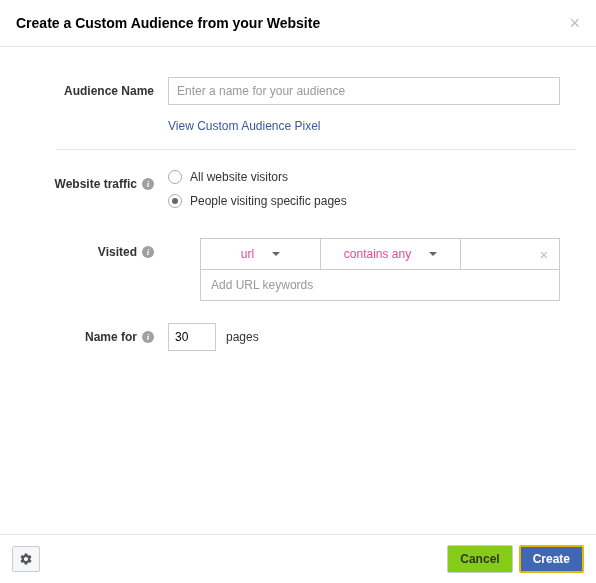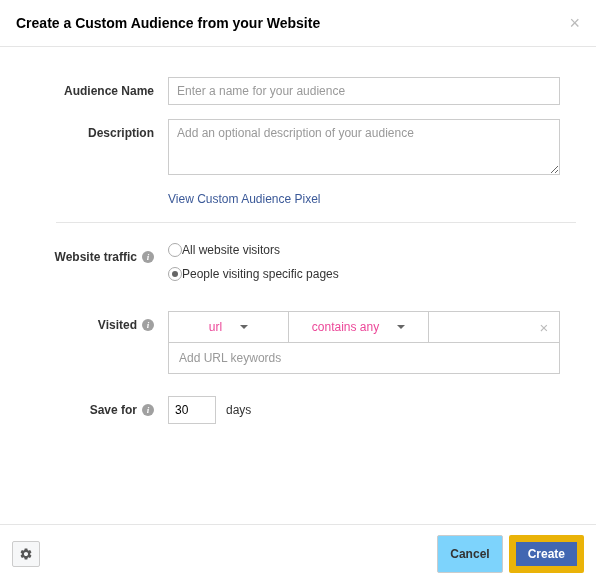--- a/index.html
+++ b/index.html
@@ -95,20 +95,21 @@
       text-decoration: none;
     }
     .divider {
       border: none;
       border-top: 1px solid #e5e5e5;
       margin: 16px 0 20px 36px;
     }
     .radio-row {
       display: flex;
       align-items: flex-start;
+      gap: 8px;
       margin-bottom: 10px;
     }
     .radio-outer {
       width: 14px;
       height: 14px;
       border: 1px solid #aaa;
       border-radius: 50%;
       display: flex;
       align-items: center;
       justify-content: center;
@@ -222,27 +223,27 @@
     .footer-actions { display: flex; gap: 6px; }
     .btn {
       padding: 5px 12px;
       font-size: 12px;
       border-radius: 2px;
       cursor: pointer;
       font-weight: bold;
       font-family: inherit;
     }
     .btn-cancel {
-      background: #7dd3fc;
+      background: #84cc16;
       border: 1px solid #ccc;
       color: #333;
     }
     .btn-create {
       background: #4267b2;
-      border: 7px solid #eab308;
+      border: 2px solid #eab308;
       color: #fff;
     }
   </style>
 </head>
 <body>
 
 <div class="header">
   <div class="header-title">Create a Custom Audience from your Website</div>
   <div class="close-x">×</div>
 </div>
@@ -251,28 +252,20 @@
 
   <div class="form-row">
     <div class="form-label">
       <span>Audience Name</span>
     </div>
     <div class="form-field">
       <input type="text" class="text-input" placeholder="Enter a name for your audience" style="">
     </div>
   </div>
 
-  <div class="form-row">
-    <div class="form-label">
-      <span>Description</span>
-    </div>
-    <div class="form-field">
-      <textarea class="textarea" placeholder="Add an optional description of your audience" style=""></textarea>
-    </div>
-  </div>
 
   <div class="form-row">
     <div class="form-label"></div>
     <div class="form-field">
       <a class="link">View Custom Audience Pixel</a>
     </div>
   </div>
 
   <hr class="divider">
 
@@ -288,21 +281,21 @@
       </div>
       <div class="radio-row">
         <div class="radio-outer">
             <div class="radio-inner"></div>
           </div>
         <span class="radio-label">People visiting specific pages</span>
       </div>
     </div>
   </div>
 
-  <div class="form-row" style="margin-top:20px;">
+  <div class="form-row" style="margin-top:20px;gap:32px;">
     <div class="form-label">
       <span>Visited</span>
       <span class="info-icon">i</span>
     </div>
     <div class="form-field">
       <div class="visited-row">
         <div class="dropdown">
           <span>url</span>
           <span class="caret-down"></span>
         </div>
@@ -313,26 +306,26 @@
         <div class="visited-spacer"></div>
         <div class="visited-remove">×</div>
       </div>
       <input type="text" class="url-input" placeholder="Add URL keywords" style="">
     </div>
   </div>
 
 
   <div class="form-row" style="margin-top:22px;">
     <div class="form-label">
-      <span>Save for</span>
+      <span>Name for</span>
       <span class="info-icon">i</span>
     </div>
     <div class="form-field" style="display:flex;align-items:center;">
       <input type="text" class="days-input" value="30" style="">
-      <span class="days-label">days</span>
+      <span class="days-label">pages</span>
     </div>
   </div>
 
 </div>
 
 <div class="footer">
   <div class="gear-btn">
     <svg viewBox="0 0 24 24">
         <path d="M19.14,12.94c0.04-0.3,0.06-0.61,0.06-0.94c0-0.32-0.02-0.64-0.07-0.94l2.03-1.58c0.18-0.14,0.23-0.41,0.12-0.61 l-1.92-3.32c-0.12-0.22-0.37-0.29-0.59-0.22l-2.39,0.96c-0.5-0.38-1.03-0.7-1.62-0.94L14.4,2.81c-0.04-0.24-0.24-0.41-0.48-0.41 h-3.84c-0.24,0-0.43,0.17-0.47,0.41L9.25,5.35C8.66,5.59,8.12,5.92,7.63,6.29L5.24,5.33c-0.22-0.08-0.47,0-0.59,0.22L2.74,8.87 C2.62,9.08,2.66,9.34,2.86,9.48l2.03,1.58C4.84,11.36,4.8,11.69,4.8,12s0.02,0.64,0.07,0.94l-2.03,1.58 c-0.18,0.14-0.23,0.41-0.12,0.61l1.92,3.32c0.12,0.22,0.37,0.29,0.59,0.22l2.39-0.96c0.5,0.38,1.03,0.7,1.62,0.94l0.36,2.54 c0.05,0.24,0.24,0.41,0.48,0.41h3.84c0.24,0,0.44-0.17,0.47-0.41l0.36-2.54c0.59-0.24,1.13-0.56,1.62-0.94l2.39,0.96 c0.22,0.08,0.47,0,0.59-0.22l1.92-3.32c0.12-0.22,0.07-0.47-0.12-0.61L19.14,12.94z M12,15.6c-1.98,0-3.6-1.62-3.6-3.6 s1.62-3.6,3.6-3.6s3.6,1.62,3.6,3.6S13.98,15.6,12,15.6z"></path>
       </svg>

